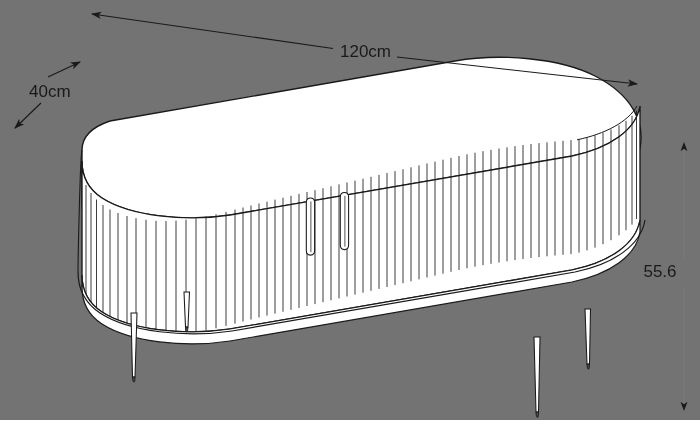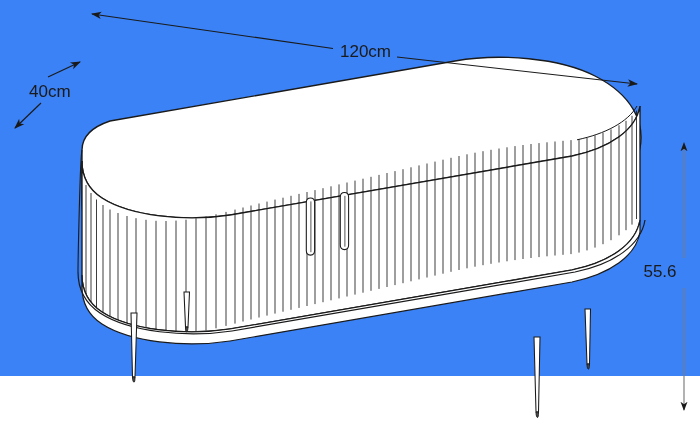--- a/index.html
+++ b/index.html
@@ -9,22 +9,22 @@
   }
   body {
     width: 700px;
     height: 437px;
     overflow: hidden;
     font-family: "Liberation Sans", sans-serif;
   }
   #stage {
     position: relative;
     width: 700px;
-    height: 376px;
-    background: #3b82f6;
+    height: 420px;
+    background: #737373;
   }
   #drawing {
     position: absolute;
     top: 0;
     left: 0;
     width: 700px;
     height: 437px;
     display: block;
   }
   .dim-text {

